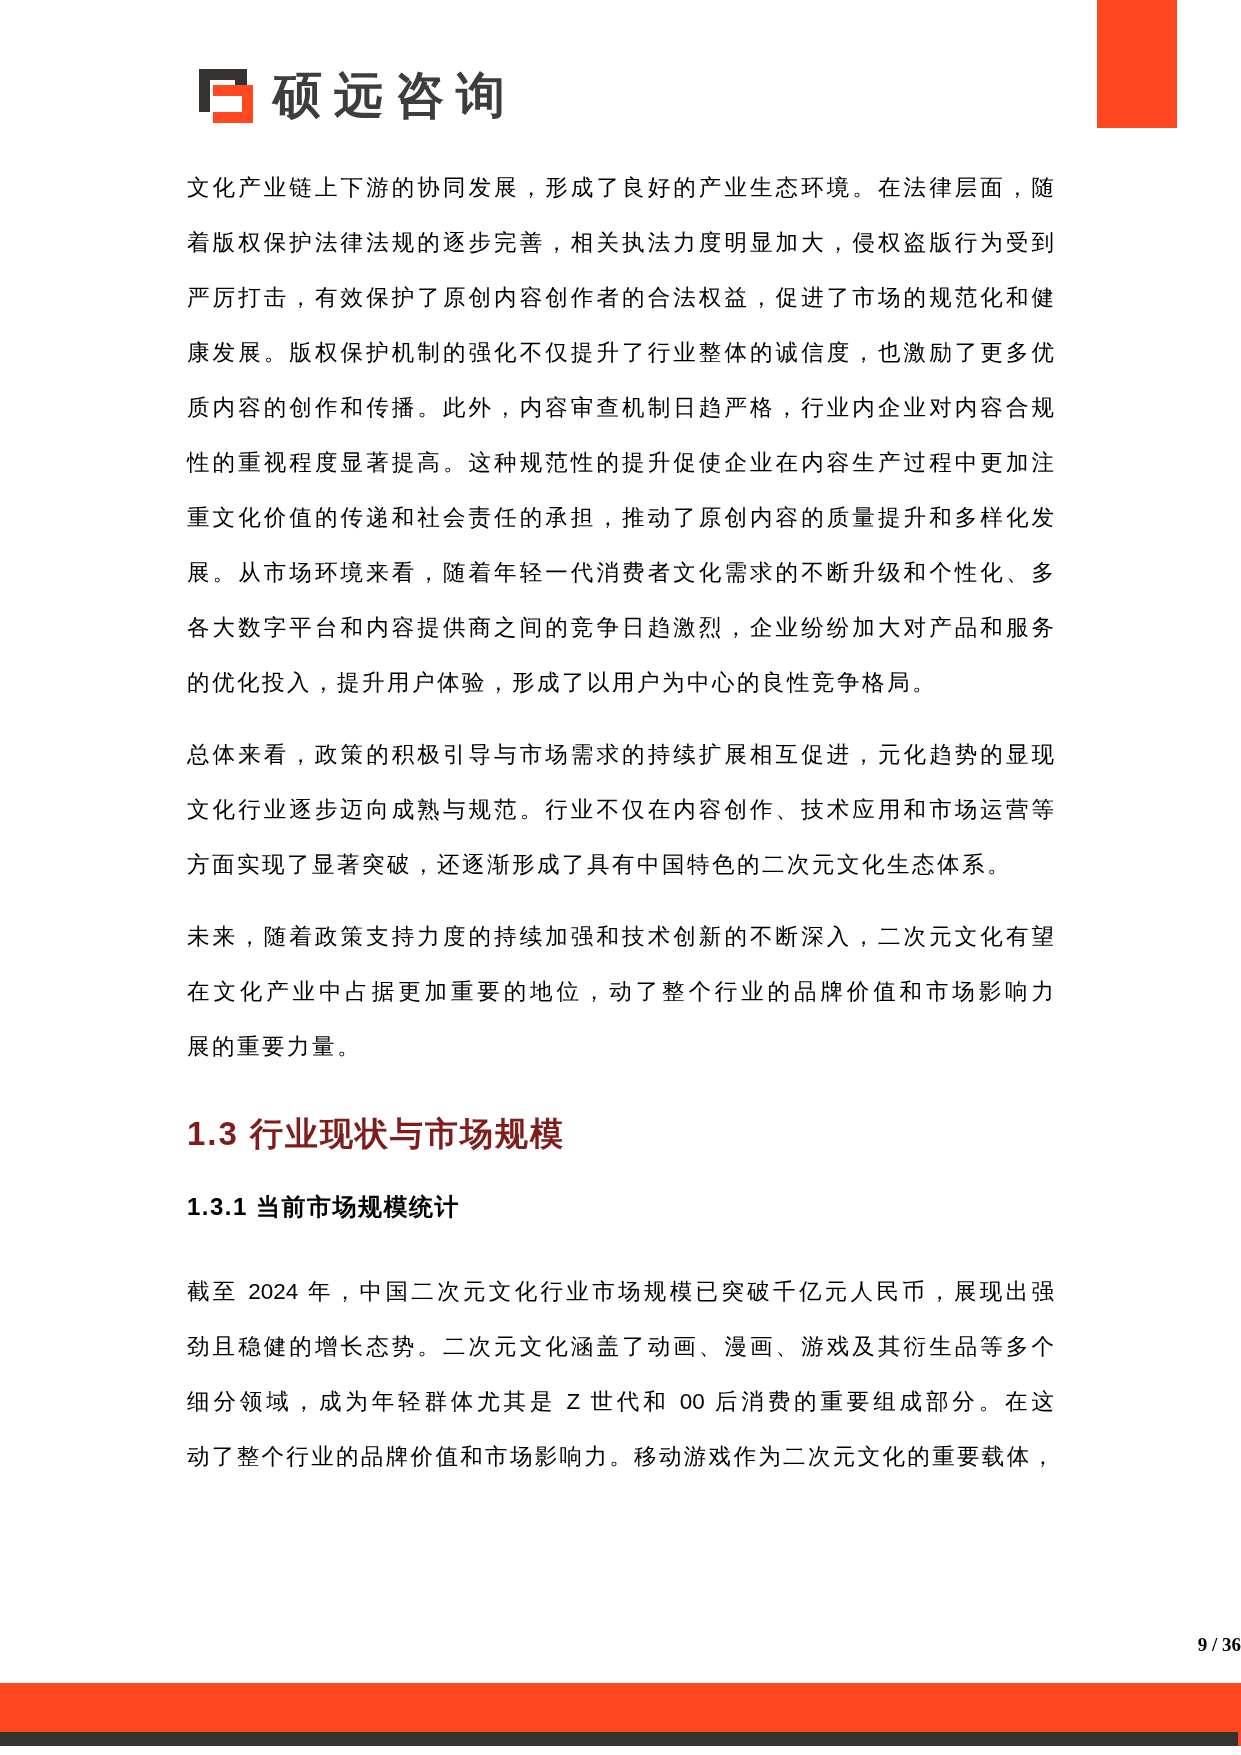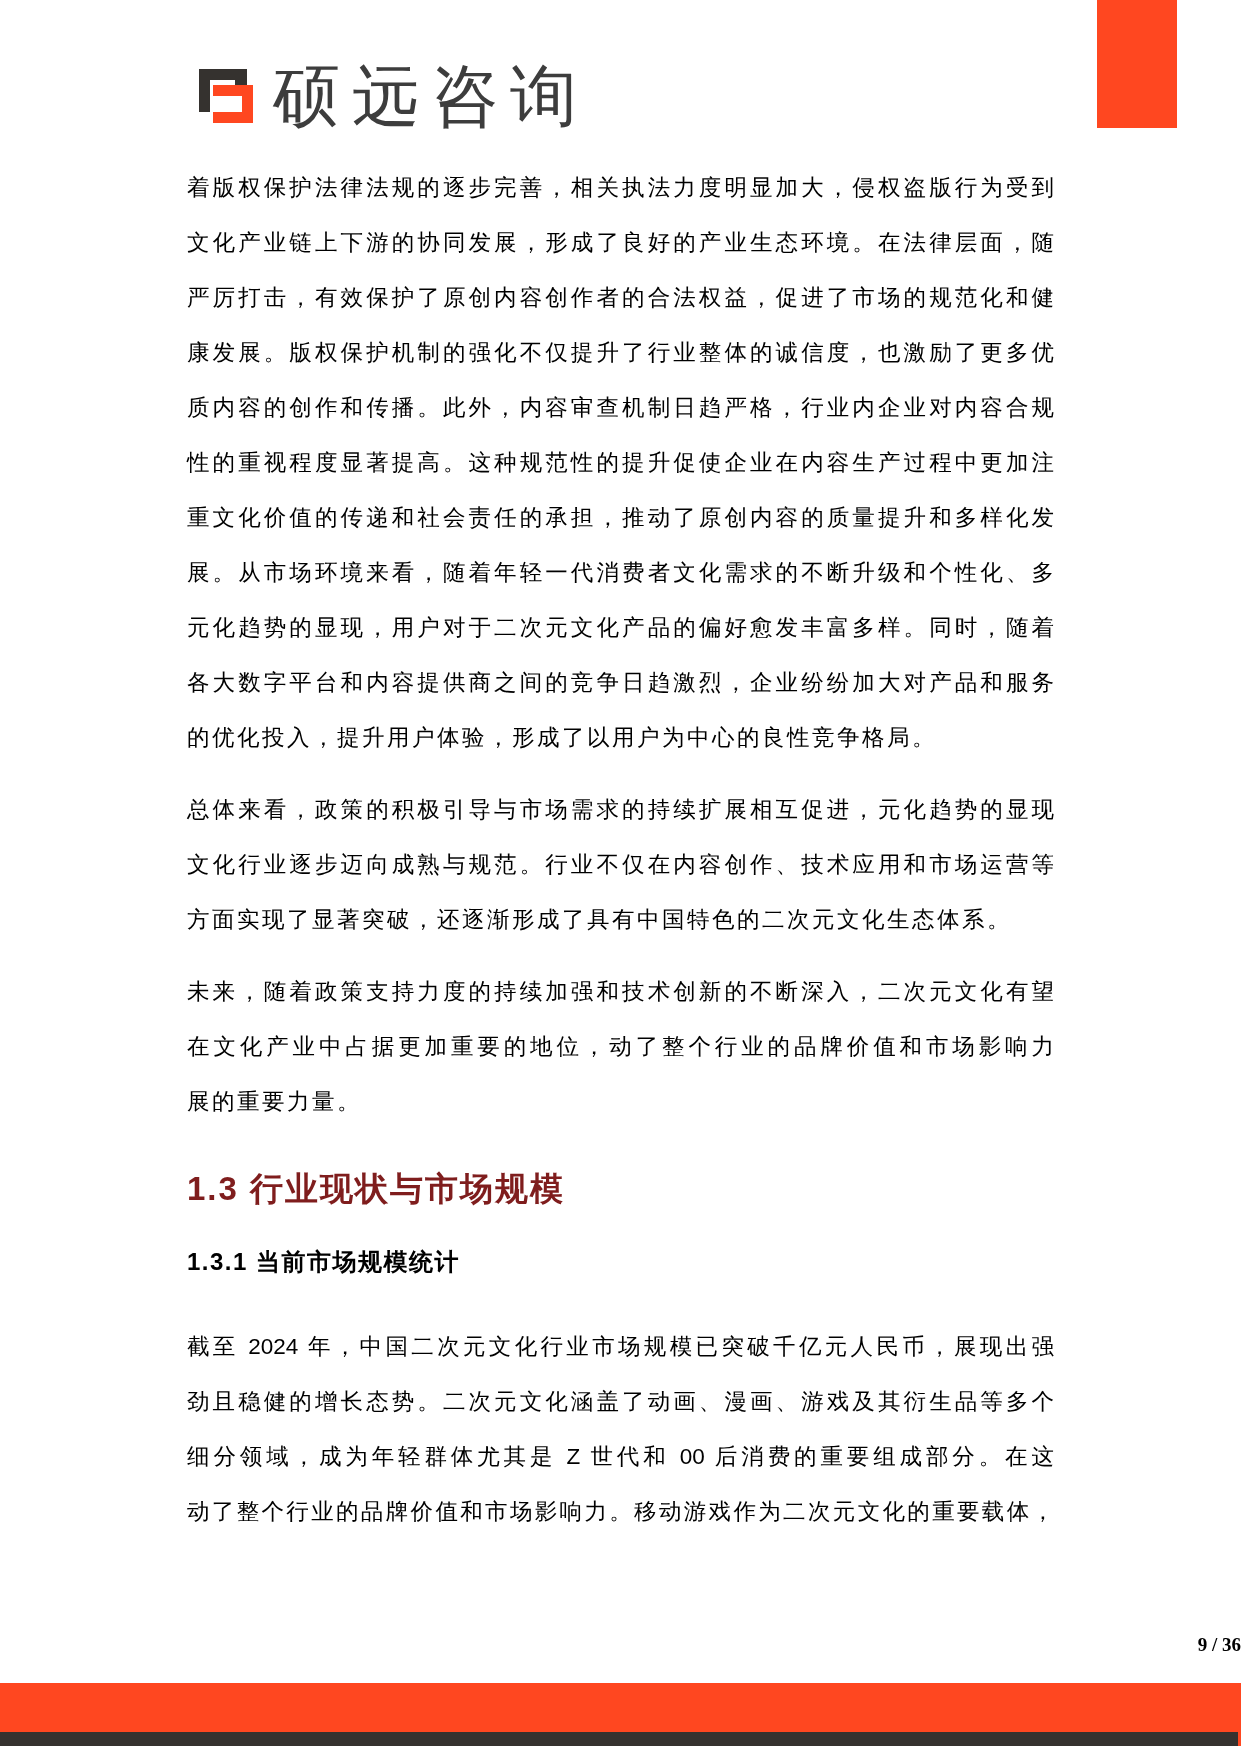--- a/index.html
+++ b/index.html
@@ -15,21 +15,21 @@
   .accent-top{
     position:absolute;left:1097px;top:0;width:80px;height:128px;
   }
   
   .logo-row{
     position:absolute;left:199px;top:68px;
     display:flex;align-items:center;gap:20px;
   }
   .logo-mark{display:block;}
   .logo-text{
-    font-size:67px;line-height:55px;font-weight:400;
+    font-size:49px;line-height:55px;font-weight:700;
     color:#3D3D3D;letter-spacing:12px;white-space:nowrap;
   }
   
   .content{
     position:absolute;left:187px;top:160px;width:867px;
   }
   .para{margin:0 0 17px 0;}
   .para .line{
     font-size:22.5px;line-height:55px;
     text-align:justify;text-align-last:justify;
@@ -75,29 +75,28 @@
     <svg class="logo-mark" width="54" height="54" viewBox="0 0 54 54" aria-hidden="true">
       <path class="logo-dark" d="M0,0 H48 V16 H36 V11 H11 V43 H0 Z" style="fill: rgb(53, 50, 47);"></path>
       <path class="logo-orange" d="M14,16 H54 V54 H14 V43 H43 V27 H14 Z" style="fill: rgb(255, 71, 32);"></path>
     </svg>
     <span class="logo-text" style="color: rgb(61, 61, 61);">硕远咨询</span>
   </div>
 
   <div class="content">
     <div>
         <div class="para">
+          <div class="line">文化产业链上下游的协同发展，形成了良好的产业生态环境。在法律层面，随</div>
           <div class="line">着版权保护法律法规的逐步完善，相关执法力度明显加大，侵权盗版行为受到</div>
-          <div class="line">文化产业链上下游的协同发展，形成了良好的产业生态环境。在法律层面，随</div>
           <div class="line">严厉打击，有效保护了原创内容创作者的合法权益，促进了市场的规范化和健</div>
           <div class="line">康发展。版权保护机制的强化不仅提升了行业整体的诚信度，也激励了更多优</div>
           <div class="line">质内容的创作和传播。此外，内容审查机制日趋严格，行业内企业对内容合规</div>
           <div class="line">性的重视程度显著提高。这种规范性的提升促使企业在内容生产过程中更加注</div>
           <div class="line">重文化价值的传递和社会责任的承担，推动了原创内容的质量提升和多样化发</div>
           <div class="line">展。从市场环境来看，随着年轻一代消费者文化需求的不断升级和个性化、多</div>
-          <div class="line">元化趋势的显现，用户对于二次元文化产品的偏好愈发丰富多样。同时，随着</div>
           <div class="line">各大数字平台和内容提供商之间的竞争日趋激烈，企业纷纷加大对产品和服务</div>
           <div class="line last">的优化投入，提升用户体验，形成了以用户为中心的良性竞争格局。</div>
         </div>
         <div class="para">
           <div class="line">总体来看，政策的积极引导与市场需求的持续扩展相互促进，元化趋势的显现</div>
           <div class="line">文化行业逐步迈向成熟与规范。行业不仅在内容创作、技术应用和市场运营等</div>
           <div class="line last">方面实现了显著突破，还逐渐形成了具有中国特色的二次元文化生态体系。</div>
         </div>
         <div class="para">
           <div class="line">未来，随着政策支持力度的持续加强和技术创新的不断深入，二次元文化有望</div>

